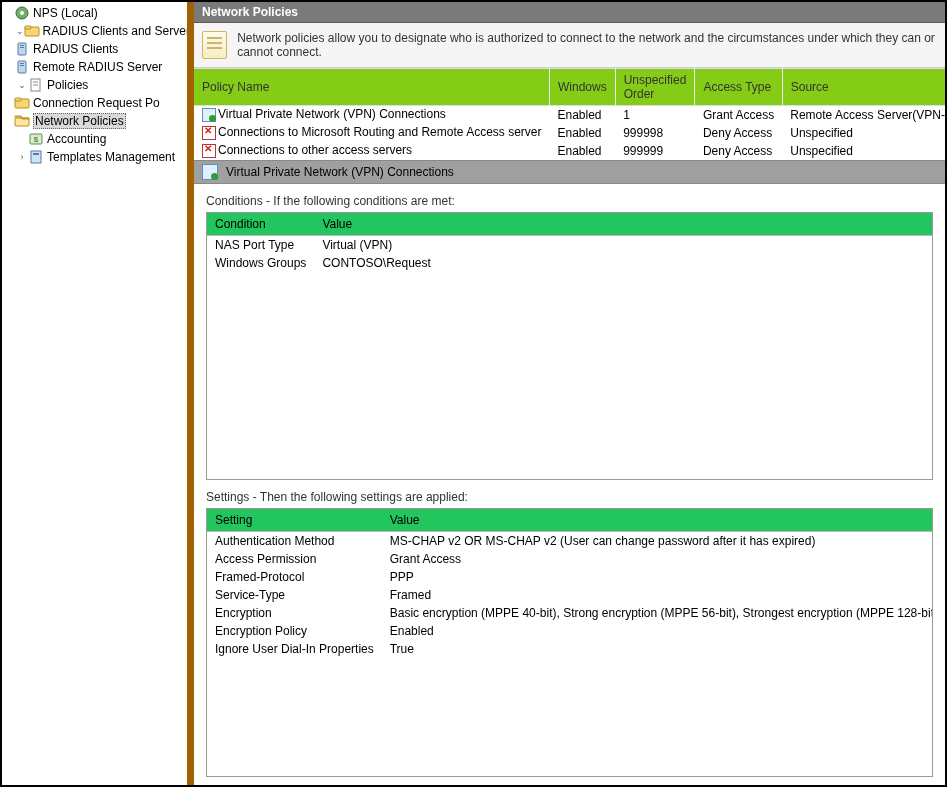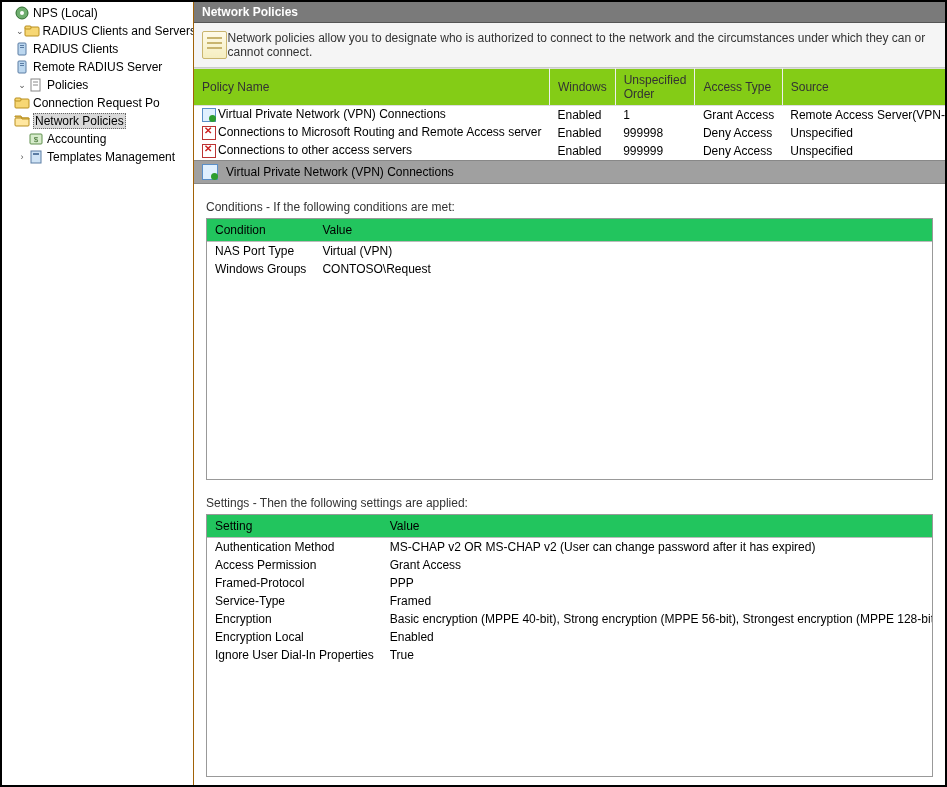--- a/index.html
+++ b/index.html
@@ -13,21 +13,21 @@
   overflow: hidden;
   border: 2px solid #000;
 }
 .app {
   display: flex;
   width: 100%;
   height: 100%;
 }
 .tree-pane {
   width: 192px;
-  border-right: 1px solid #a16207;
+  border-right: 7px solid #a16207;
   background: #fff;
   padding-top: 2px;
   overflow: hidden;
 }
 .tree-pane ul { list-style: none; }
 .tree-pane li { white-space: nowrap; }
 .tree-row {
   display: flex;
   align-items: center;
   height: 18px;
@@ -71,21 +71,21 @@
   padding: 3px 8px;
   font-size: 12px;
   border-bottom: 1px solid #555;
 }
 .info-box {
   display: flex;
   align-items: center;
   background: #f5f5f5;
   border-bottom: 1px solid #ccc;
   padding: 8px;
-  gap: 0;
+  gap: 10px;
 }
 .info-box .doc-icon {
   width: 28px; height: 28px;
   border: 1px solid #c9b56f;
   background: linear-gradient(#fffbe8,#f5eec0);
   border-radius: 2px;
   position: relative;
 }
 .info-box .doc-icon::after {
   content:""; position:absolute; left:4px; right:4px; top:5px; height:2px;
@@ -127,21 +127,20 @@
   border-bottom: 1px solid #888;
   display:flex; align-items:center; gap:6px;
   font-size: 12px;
 }
 .sel-header .row-icon { width:16px; height:16px; }
 
 .section-label {
   padding: 10px 12px 4px 12px;
   color: #333;
   font-size:12px;
-  margin-top:6px;
 }
 .detail-box {
   margin: 0 12px;
   border: 1px solid #999;
   flex: 1;
   overflow: auto;
 }
 .detail-table {
   width:100%;
   border-collapse: collapse;
@@ -392,21 +391,21 @@
             </tr>
             <tr>
               <td>Service-Type</td>
               <td>Framed</td>
             </tr>
             <tr>
               <td>Encryption</td>
               <td>Basic encryption (MPPE 40-bit), Strong encryption (MPPE 56-bit), Strongest encryption (MPPE 128-bit)</td>
             </tr>
             <tr>
-              <td>Encryption Local</td>
+              <td>Encryption Policy</td>
               <td>Enabled</td>
             </tr>
             <tr>
               <td>Ignore User Dial-In Properties</td>
               <td>True</td>
             </tr>
           </tbody>
       </table>
     </div>
 

